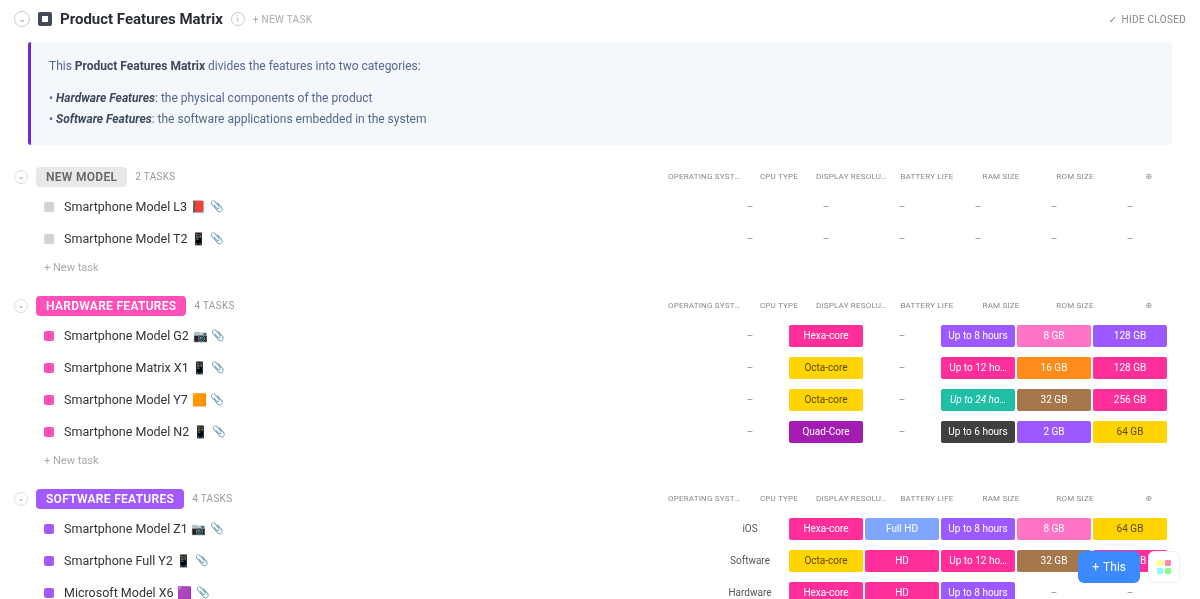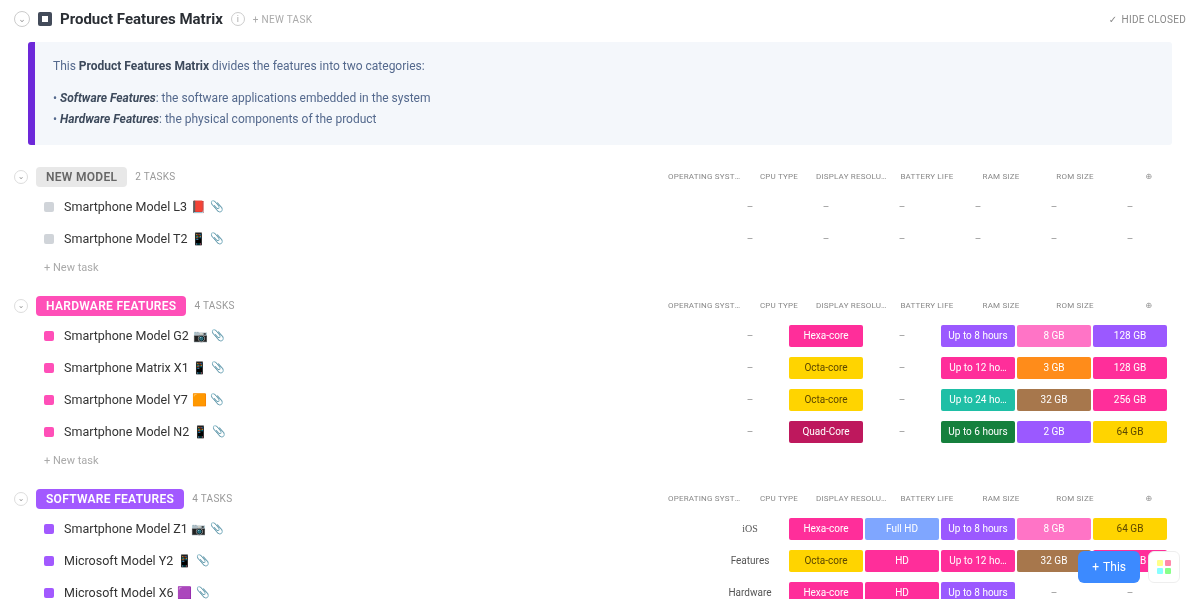--- a/index.html
+++ b/index.html
@@ -8,21 +8,21 @@
 
 .list-header { display: flex; align-items: center; padding: 10px 0; gap: 8px; }
 .caret { width: 16px; height: 16px; border: 1px solid #ccc; border-radius: 50%; display: flex; align-items: center; justify-content: center; font-size: 9px; color: #999; cursor: pointer; }
 .list-icon { width: 14px; height: 14px; background: #434b5a; border-radius: 2px; display: inline-flex; align-items: center; justify-content: center; }
 .list-icon::after { content: ''; width: 6px; height: 6px; background: #fff; }
 .list-title { font-weight: 700; font-size: 15px; }
 .info-icon { width: 14px; height: 14px; border: 1px solid #ccc; border-radius: 50%; font-size: 9px; display: flex; align-items: center; justify-content: center; color: #aaa; }
 .new-task-top { font-size: 10px; color: #aaa; letter-spacing: .3px; cursor: pointer; }
 .hide-closed { margin-left: auto; font-size: 10px; color: #888; letter-spacing: .3px; display: flex; align-items: center; gap: 4px; cursor: pointer; }
 
-.desc-box { margin: 4px 14px 18px 14px; padding: 14px 18px; border-left: 7px solid #6d28d9; background: #f4f7fb; border-radius: 3px; font-size: 12px; color: #54698d; line-height: 1.8; }
+.desc-box { margin: 4px 14px 18px 14px; padding: 14px 18px; border-left: 3px solid #6d28d9; background: #f4f7fb; border-radius: 3px; font-size: 12px; color: #54698d; line-height: 1.8; }
 .desc-box strong { color: #3d4a5c; }
 .desc-box ul { list-style: none; margin-top: 10px; }
 .desc-box li::before { content: '• '; }
 
 .group { margin-top: 12px; }
 .group-row { display: flex; align-items: center; gap: 8px; padding: 4px 0; }
 .collapse-caret { width: 14px; height: 14px; border: 1px solid #ddd; border-radius: 50%; display: flex; align-items: center; justify-content: center; font-size: 8px; color: #999; cursor: pointer; }
 .group-label { padding: 3px 10px; border-radius: 4px; font-size: 12px; font-weight: 600; letter-spacing: .3px; }
 .grey-bg { background: #e8e8e8; color: #666; }
 .pink-bg { background: #ff4fb8; color: #fff; }
@@ -72,22 +72,22 @@
       <span>✓</span>
       <span>HIDE CLOSED</span>
     </span>
   </div>
 
   <div class="desc-box">
     <div>
       <span>This </span><strong>Product Features Matrix</strong><span> divides the features into two categories:</span>
     </div>
     <ul>
+      <li><strong><em>Hardware Features</em></strong><span>: the physical components of the product</span></li>
       <li><strong><em>Software Features</em></strong><span>: the software applications embedded in the system</span></li>
-      <li><strong><em>Hardware Features</em></strong><span>: the physical components of the product</span></li>
     </ul>
   </div>
 
   <div id="groups">
       <div class="group">
         <div class="group-row">
     <span class="collapse-caret">⌄</span>
     <span class="group-label grey-bg">NEW MODEL</span>
     <span class="task-count">2 TASKS</span>
     <div class="col-heads">
@@ -165,50 +165,50 @@
         <div class="task-row">
       <span class="status-sq st-pink"></span>
       <span class="task-name">Smartphone Matrix X1</span>
       <span class="task-emoji">📱</span>
       <span class="clip">📎</span>
       <div class="cells">
             <div class="cell blank" style="">–</div>
             <div class="cell" style="background:#ffd400;color:#5b4600;">Octa-core</div>
             <div class="cell blank" style="">–</div>
             <div class="cell" style="background:#ff2e9a;">Up to 12 ho…</div>
-            <div class="cell" style="background:#ff8c1a;">3 GB</div>
+            <div class="cell" style="background:#ff8c1a;">16 GB</div>
             <div class="cell" style="background:#ff2e9a;">128 GB</div>
             <div class="cell-gap"></div>
           </div>
     </div>
         <div class="task-row">
       <span class="status-sq st-pink"></span>
       <span class="task-name">Smartphone Model Y7</span>
       <span class="task-emoji">🟧</span>
       <span class="clip">📎</span>
       <div class="cells">
             <div class="cell blank" style="">–</div>
             <div class="cell" style="background:#ffd400;color:#5b4600;">Octa-core</div>
             <div class="cell blank" style="">–</div>
-            <div class="cell" style="background:#1fbfa6;">Up to 24 ho…</div>
+            <div class="cell" style="background:#1fbfa6;font-style:italic;">Up to 24 ho…</div>
             <div class="cell" style="background:#a7774c;">32 GB</div>
             <div class="cell" style="background:#ff2e9a;">256 GB</div>
             <div class="cell-gap"></div>
           </div>
     </div>
         <div class="task-row">
       <span class="status-sq st-pink"></span>
       <span class="task-name">Smartphone Model N2</span>
       <span class="task-emoji">📱</span>
       <span class="clip">📎</span>
       <div class="cells">
             <div class="cell blank" style="">–</div>
-            <div class="cell" style="background:#be185d;">Quad-Core</div>
-            <div class="cell blank" style="">–</div>
-            <div class="cell" style="background:#15803d;">Up to 6 hours</div>
+            <div class="cell" style="background:#a21caf;">Quad-Core</div>
+            <div class="cell blank" style="">–</div>
+            <div class="cell" style="background:#404040;">Up to 6 hours</div>
             <div class="cell" style="background:#9b59ff;">2 GB</div>
             <div class="cell" style="background:#ffd400;color:#5b4600;">64 GB</div>
             <div class="cell-gap"></div>
           </div>
     </div>
         <div class="new-task-row">+ New task</div>
       </div>
       <div class="group">
         <div class="group-row">
     <span class="collapse-caret">⌄</span>
@@ -223,36 +223,36 @@
             <div>ROM SIZE</div>
             <div class="add-col">⊕</div>
           </div>
   </div>
         <div class="task-row">
       <span class="status-sq st-purple"></span>
       <span class="task-name">Smartphone Model Z1</span>
       <span class="task-emoji">📷</span>
       <span class="clip">📎</span>
       <div class="cells">
-            <div class="cell blank" style="color:#555;font-family:Liberation Serif, serif;">iOS</div>
+            <div class="cell blank" style="color:#555;">iOS</div>
             <div class="cell" style="background:#ff2e9a;">Hexa-core</div>
             <div class="cell" style="background:#7fa6ff;">Full HD</div>
             <div class="cell" style="background:#9b59ff;">Up to 8 hours</div>
             <div class="cell" style="background:#ff74c6;">8 GB</div>
             <div class="cell" style="background:#ffd400;color:#5b4600;">64 GB</div>
             <div class="cell-gap"></div>
           </div>
     </div>
         <div class="task-row">
       <span class="status-sq st-purple"></span>
-      <span class="task-name">Microsoft Model Y2</span>
-      <span class="task-emoji">📱</span>
-      <span class="clip">📎</span>
-      <div class="cells">
-            <div class="cell blank" style="color:#555;">Features</div>
+      <span class="task-name">Smartphone Full Y2</span>
+      <span class="task-emoji">📱</span>
+      <span class="clip">📎</span>
+      <div class="cells">
+            <div class="cell blank" style="color:#555;">Software</div>
             <div class="cell" style="background:#ffd400;color:#5b4600;">Octa-core</div>
             <div class="cell" style="background:#ff2e9a;">HD</div>
             <div class="cell" style="background:#ff2e9a;">Up to 12 ho…</div>
             <div class="cell" style="background:#a7774c;">32 GB</div>
             <div class="cell" style="background:#ff2e9a;">256 GB</div>
             <div class="cell-gap"></div>
           </div>
     </div>
         <div class="task-row">
       <span class="status-sq st-purple"></span>

